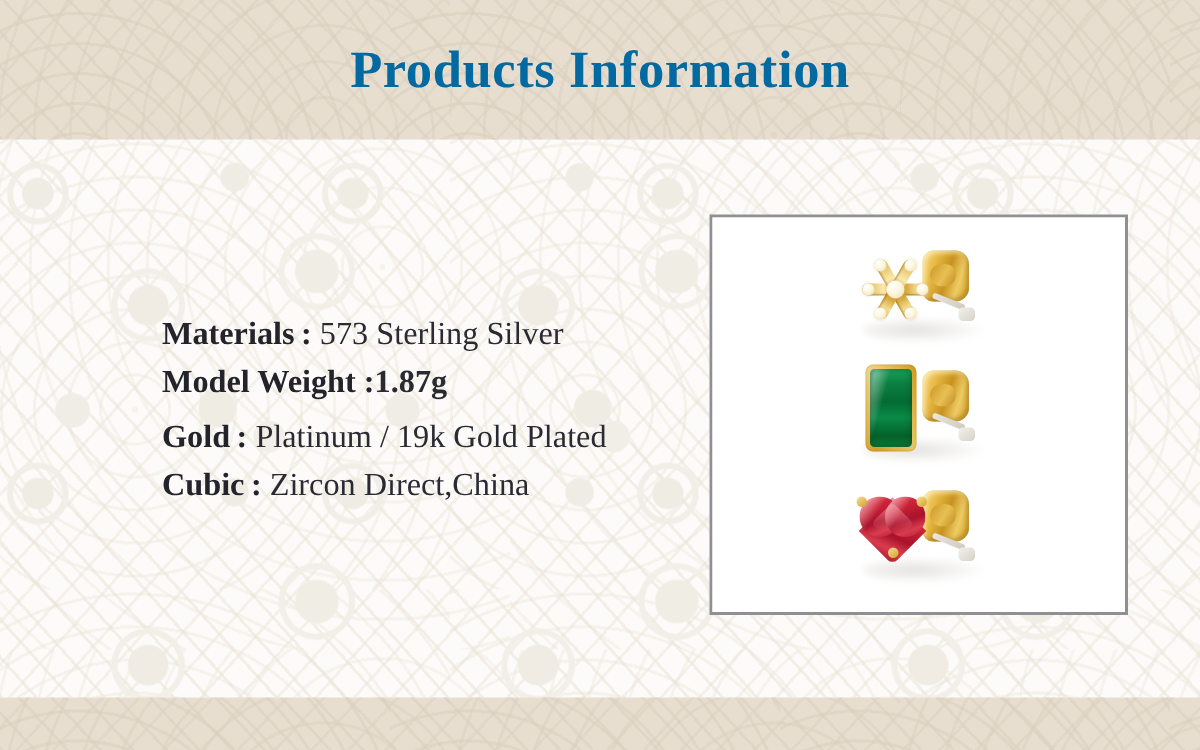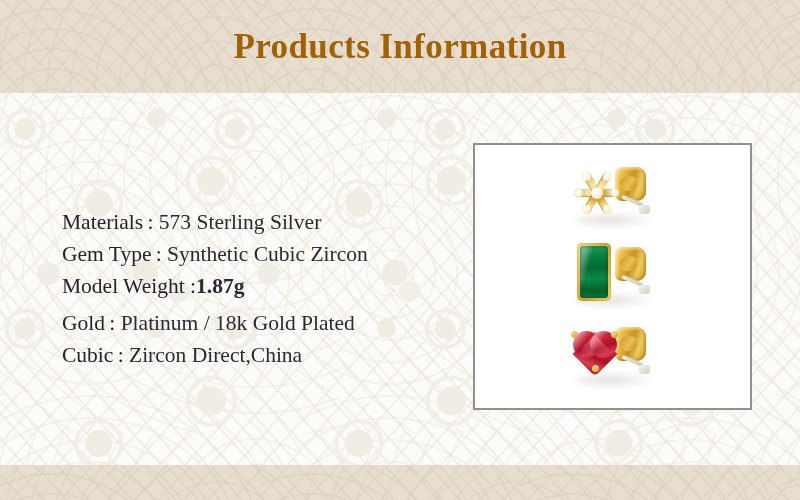--- a/index.html
+++ b/index.html
@@ -77,41 +77,42 @@
     top: 0;
     left: 0;
     width: 800px;
     height: 93px;
     display: flex;
     align-items: center;
     justify-content: center;
     font-size: 35px;
     font-weight: bold;
     letter-spacing: .4px;
-    color: #a16207;
+    color: #0369a1;
     white-space: nowrap;
   }
 
   
   .specs {
     position: absolute;
     left: 62px;
     top: 206px;
     width: 410px;
   }
   .spec-row {
     font-size: 21.5px;
     line-height: 32px;
     color: #2a2a33;
     white-space: nowrap;
   }
   .spec-row.gap { margin-top: 5px; }
   .spec-label {
-    font-weight: normal;
+    font-weight: bold;
     color: #23232c;
+    margin-left: 46px;
   }
   .spec-value {
     font-weight: normal;
     color: #2a2a33;
   }
   .spec-row.all-bold .spec-value { font-weight: bold; }
 
   
   .photo-panel {
     position: absolute;
@@ -321,32 +322,28 @@
 
   <div class="band band-bottom"></div>
 
   <div class="specs">
 
     <div class="spec-row">
       <span class="spec-label">Materials :</span>
       <span class="spec-value">573 Sterling Silver</span>
     </div>
 
-    <div class="spec-row">
-      <span class="spec-label">Gem Type :</span>
-      <span class="spec-value">Synthetic Cubic Zircon</span>
-    </div>
 
     <div class="spec-row all-bold">
       <span class="spec-label">Model Weight :</span><span class="spec-value">1.87g</span>
     </div>
 
     <div class="spec-row gap">
       <span class="spec-label">Gold :</span>
-      <span class="spec-value">Platinum / 18k Gold Plated</span>
+      <span class="spec-value">Platinum / 19k Gold Plated</span>
     </div>
 
     <div class="spec-row">
       <span class="spec-label">Cubic :</span>
       <span class="spec-value">Zircon Direct,China</span>
     </div>
 
   </div>
 
   <div class="photo-panel">

